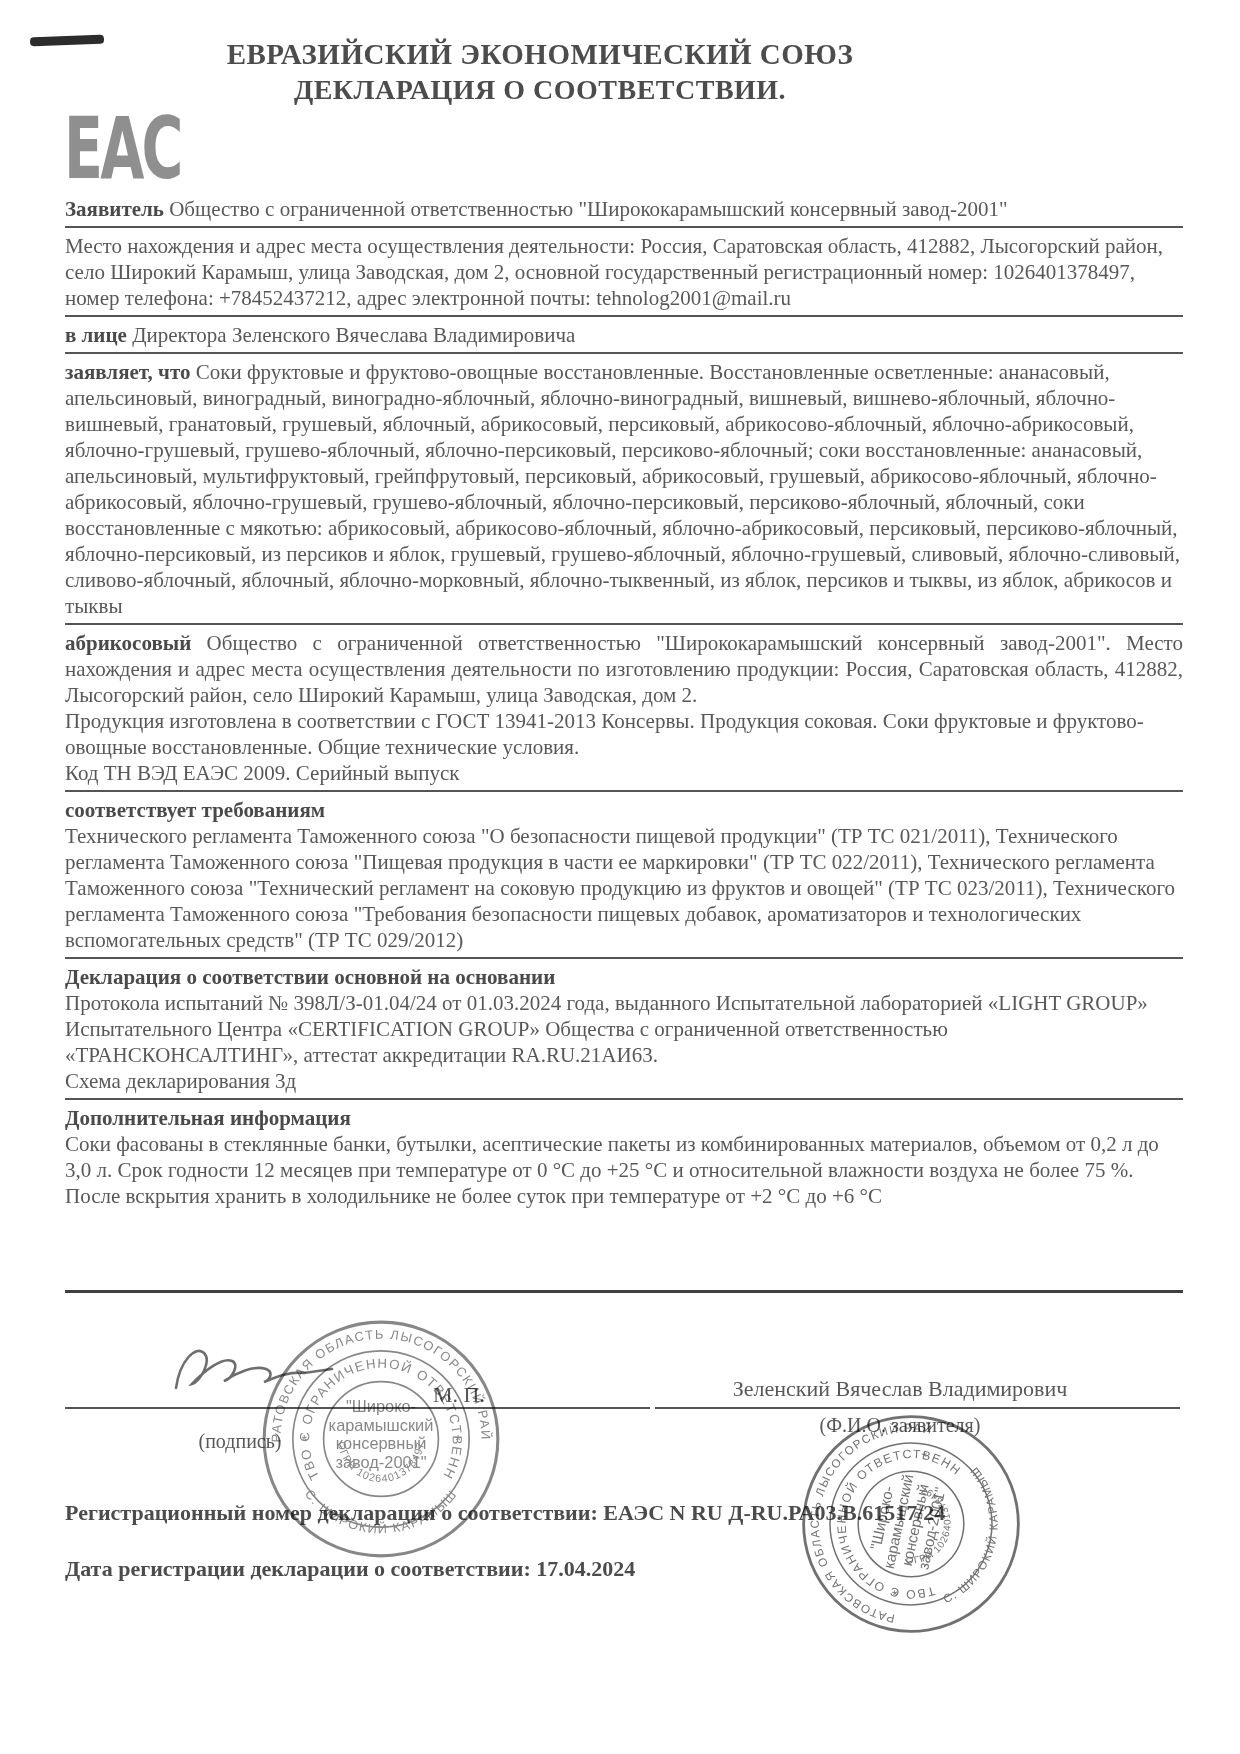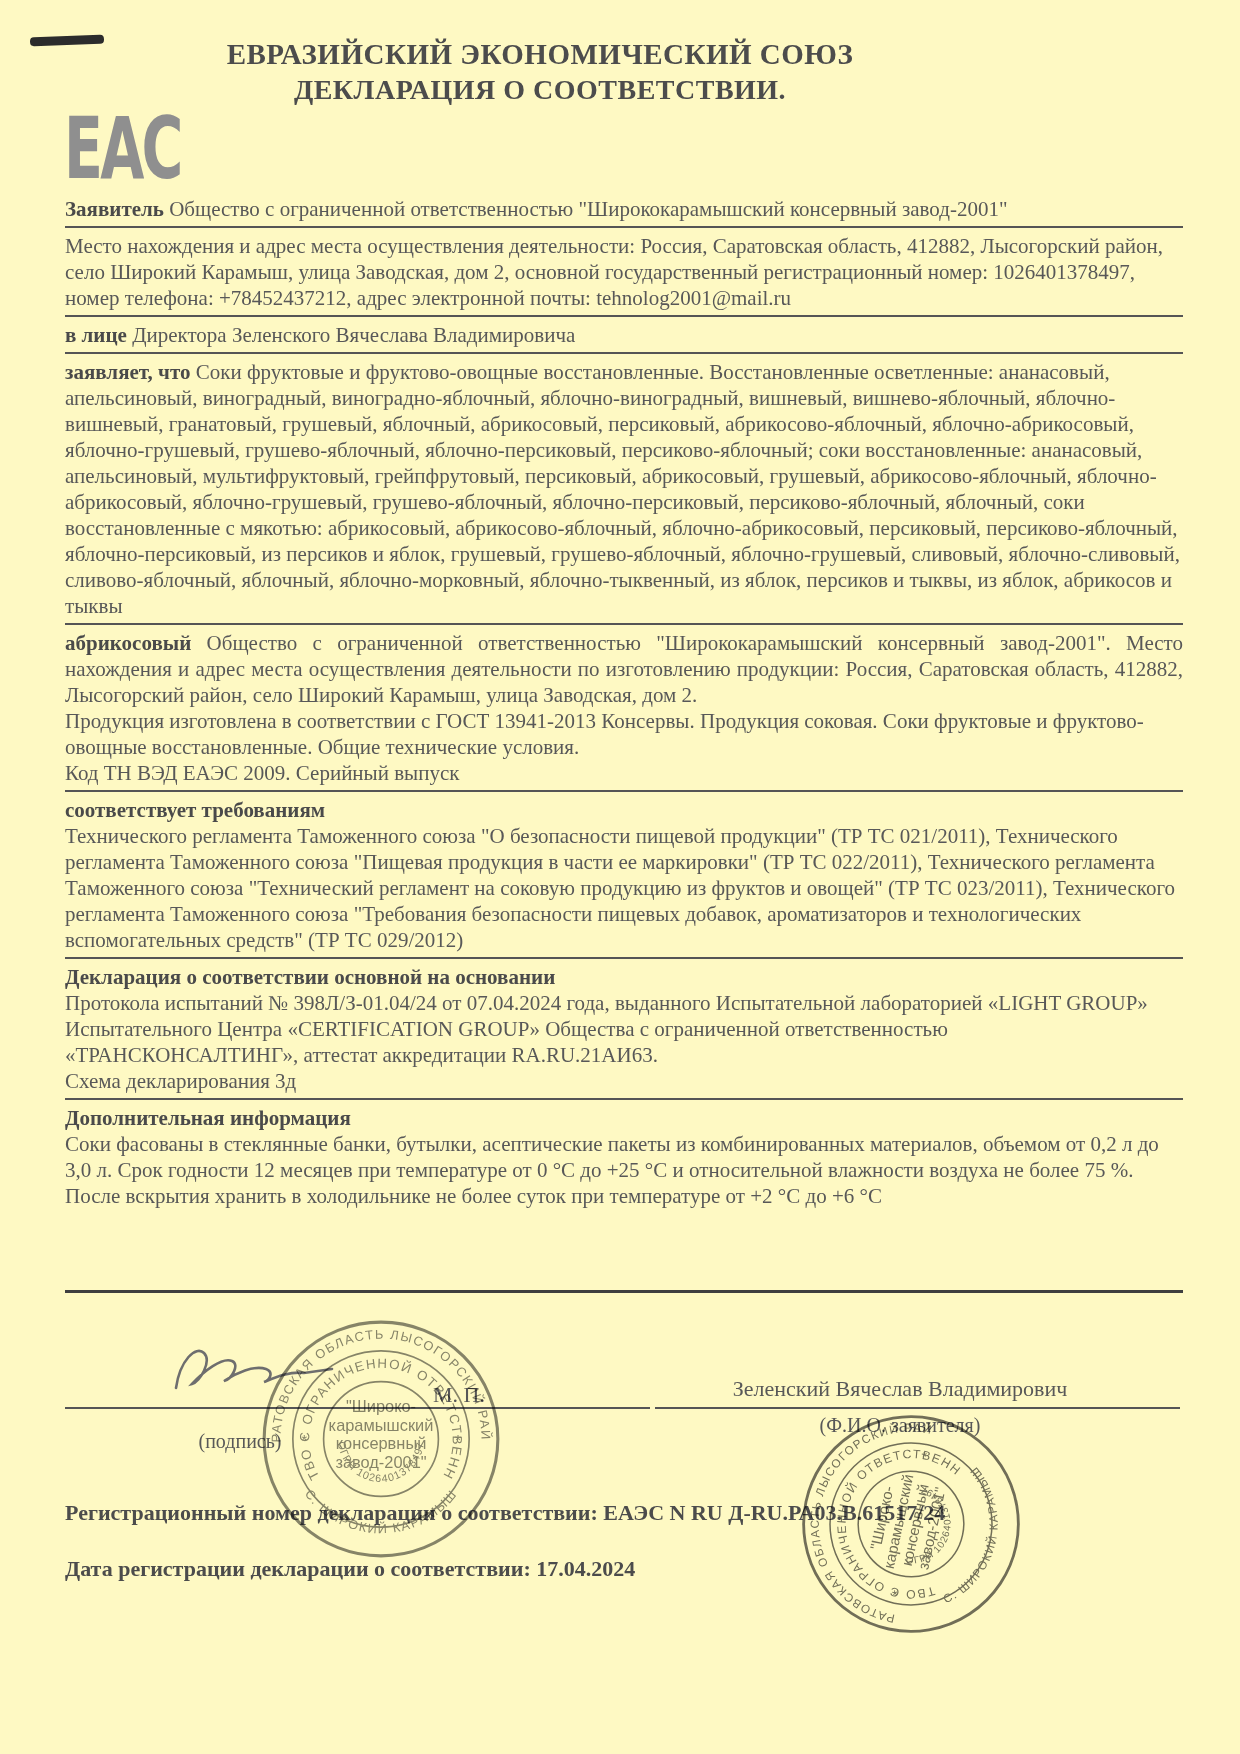--- a/index.html
+++ b/index.html
@@ -1,18 +1,18 @@
 <!DOCTYPE html>
 <html><head>
 <meta charset="utf-8">
 <style>
   html,body { margin:0; padding:0; background:#e8e8e6; }
   .page {
     position:relative; width:1240px; height:1754px; margin:0 auto;
-    background:#fef9c3; overflow:hidden;
+    background:#ffffff; overflow:hidden;
     font-family:"Liberation Serif", serif; color:#585858;
     font-size:21px;
   }
   .scan-mark {
     position:absolute; left:30px; top:36px; width:74px; height:9px;
     background:#2c2c2c; border-radius:4px; transform:rotate(-2deg);
   }
   .titles { margin:36px 0 0 160px; width:760px; text-align:center; }
   .title1 { font-size:29px; font-weight:bold; color:#4c4c4c; letter-spacing:0.5px; line-height:36px; }
   .title2 { font-size:28px; font-weight:bold; color:#4c4c4c; letter-spacing:0.5px; line-height:36px; }
@@ -80,21 +80,21 @@
     <p class="just"><b>абрикосовый</b> <span>Общество с ограниченной ответственностью "Ширококарамышский консервный завод-2001". Место нахождения и адрес места осуществления деятельности по изготовлению продукции: Россия, Саратовская область, 412882, Лысогорский район, село Широкий Карамыш, улица Заводская, дом 2.</span></p>
     <p>Продукция изготовлена в соответствии с ГОСТ 13941-2013 Консервы. Продукция соковая. Соки фруктовые и фруктово-овощные восстановленные. Общие технические условия.</p>
     <p>Код ТН ВЭД ЕАЭС 2009. Серийный выпуск</p>
     <div class="rule"></div>
 
     <p class="headrow">соответствует требованиям</p>
     <p>Технического регламента Таможенного союза "О безопасности пищевой продукции" (ТР ТС 021/2011), Технического регламента Таможенного союза "Пищевая продукция в части ее маркировки" (ТР ТС 022/2011), Технического регламента Таможенного союза "Технический регламент на соковую продукцию из фруктов и овощей" (ТР ТС 023/2011), Технического регламента Таможенного союза "Требования безопасности пищевых добавок, ароматизаторов и технологических вспомогательных средств" (ТР ТС 029/2012)</p>
     <div class="rule"></div>
 
     <p class="headrow">Декларация о соответствии основной на основании</p>
-    <p>Протокола испытаний № 398Л/З-01.04/24 от 07.04.2024 года, выданного Испытательной лабораторией «LIGHT GROUP» Испытательного Центра «CERTIFICATION GROUP» Общества с ограниченной ответственностью «ТРАНСКОНСАЛТИНГ», аттестат аккредитации RA.RU.21АИ63.</p>
+    <p>Протокола испытаний № 398Л/З-01.04/24 от 01.03.2024 года, выданного Испытательной лабораторией «LIGHT GROUP» Испытательного Центра «CERTIFICATION GROUP» Общества с ограниченной ответственностью «ТРАНСКОНСАЛТИНГ», аттестат аккредитации RA.RU.21АИ63.</p>
     <p>Схема декларирования 3д</p>
     <div class="rule"></div>
 
     <p class="headrow">Дополнительная информация</p>
     <p>Соки фасованы в стеклянные банки, бутылки, асептические пакеты из комбинированных материалов, объемом от 0,2 л до 3,0 л. Срок годности 12 месяцев при температуре от 0 °С до +25 °С и относительной влажности воздуха не более 75 %. После вскрытия хранить в холодильнике не более суток при температуре от +2 °С до +6 °С</p>
   </div>
 
   <div class="bottom">
     <div class="thickrule"></div>
 

